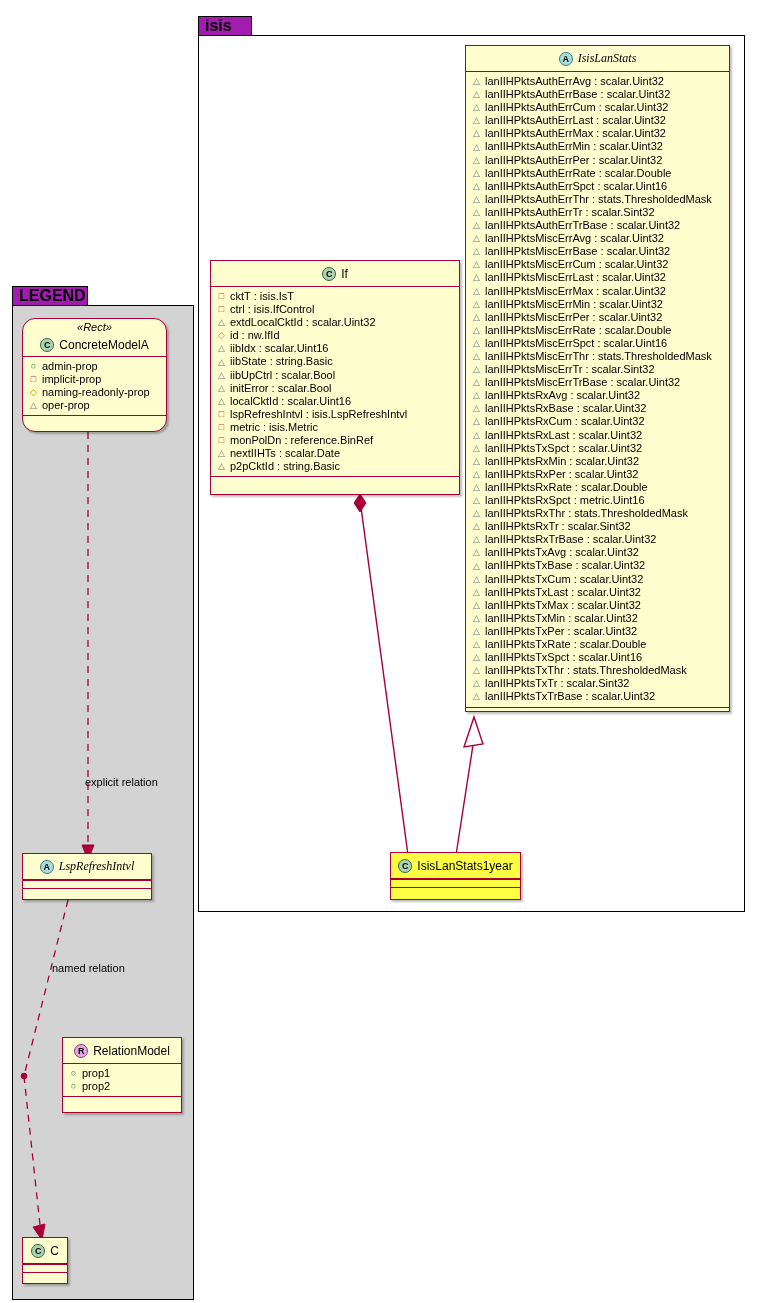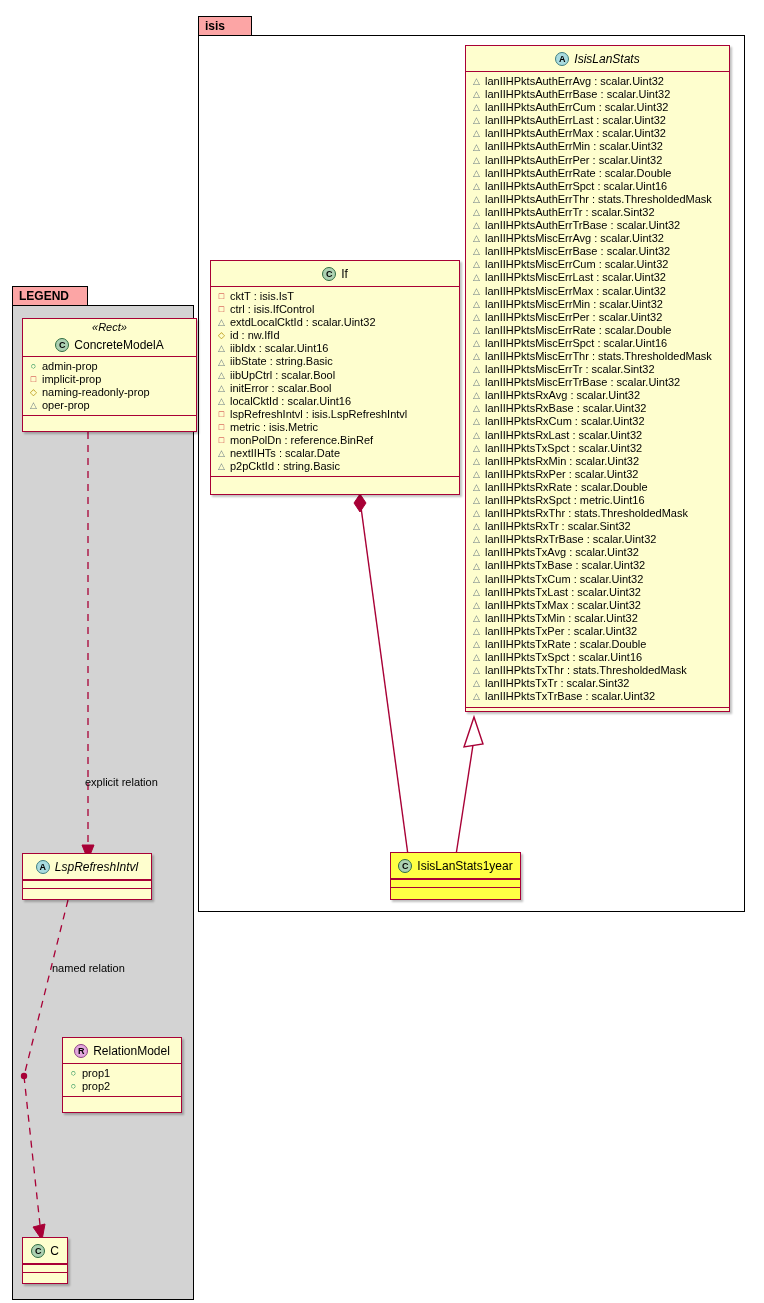--- a/index.html
+++ b/index.html
@@ -31,22 +31,22 @@
   
   .pkg {
     position: absolute;
     border: 1.5px solid #000000;
     background: #ffffff;
   }
   .pkg-tab {
     position: absolute;
     border: 1.5px solid #000000;
     border-bottom: none;
-    background: #fca5a5;
-    font-size: 12px;
+    background: #a21caf;
+    font-size: 16px;
     font-weight: bold;
     color: #000000;
     padding: 2px 14px 2px 6px;
     box-sizing: border-box;
     line-height: 14px;
   }
   .pkg-tab::after {
     content: "";
     position: absolute;
     right: -1px;
@@ -74,21 +74,21 @@
     display: flex;
     align-items: center;
     justify-content: center;
     gap: 5px;
   }
   .cls-title {
     font-size: 12px;
     color: #000000;
     white-space: nowrap;
   }
-  .cls-title.italic { font-style: italic; }
+  .cls-title.italic { font-style: italic; font-family: Liberation Serif, serif; }
   .circ {
     width: 14px; height: 14px;
     border-radius: 50%;
     display: inline-flex;
     align-items: center;
     justify-content: center;
     font-size: 9px;
     font-weight: bold;
     color: #000000;
     box-sizing: border-box;
@@ -460,21 +460,21 @@
     <div class="cls-head">
       <span class="circ circ-C">C</span>
       <span class="cls-title">IsisLanStats1year</span>
     </div>
     <div class="cls-sep"></div>
     <div class="empty-sec" style="height:7px;"></div>
     <div class="cls-sep"></div>
     <div class="empty-sec" style="height:7px;"></div>
   </div>
 
-  <div class="cls" style="left:22px; top:318px; width:175px; height:114px;">
+  <div class="cls" style="left:22px; top:318px; width:145px; height:114px;border-radius:13px;">
     <div class="stereo">«Rect»</div>
     <div class="cls-head" style="height:22px;">
       <span class="circ circ-C">C</span>
       <span class="cls-title">ConcreteModelA</span>
     </div>
     <div class="cls-body" id="attrs-concreteModelA">
         <div class="attr">
           <span class="vis vis-pub">○</span>
           <span>admin-prop</span>
         </div>

